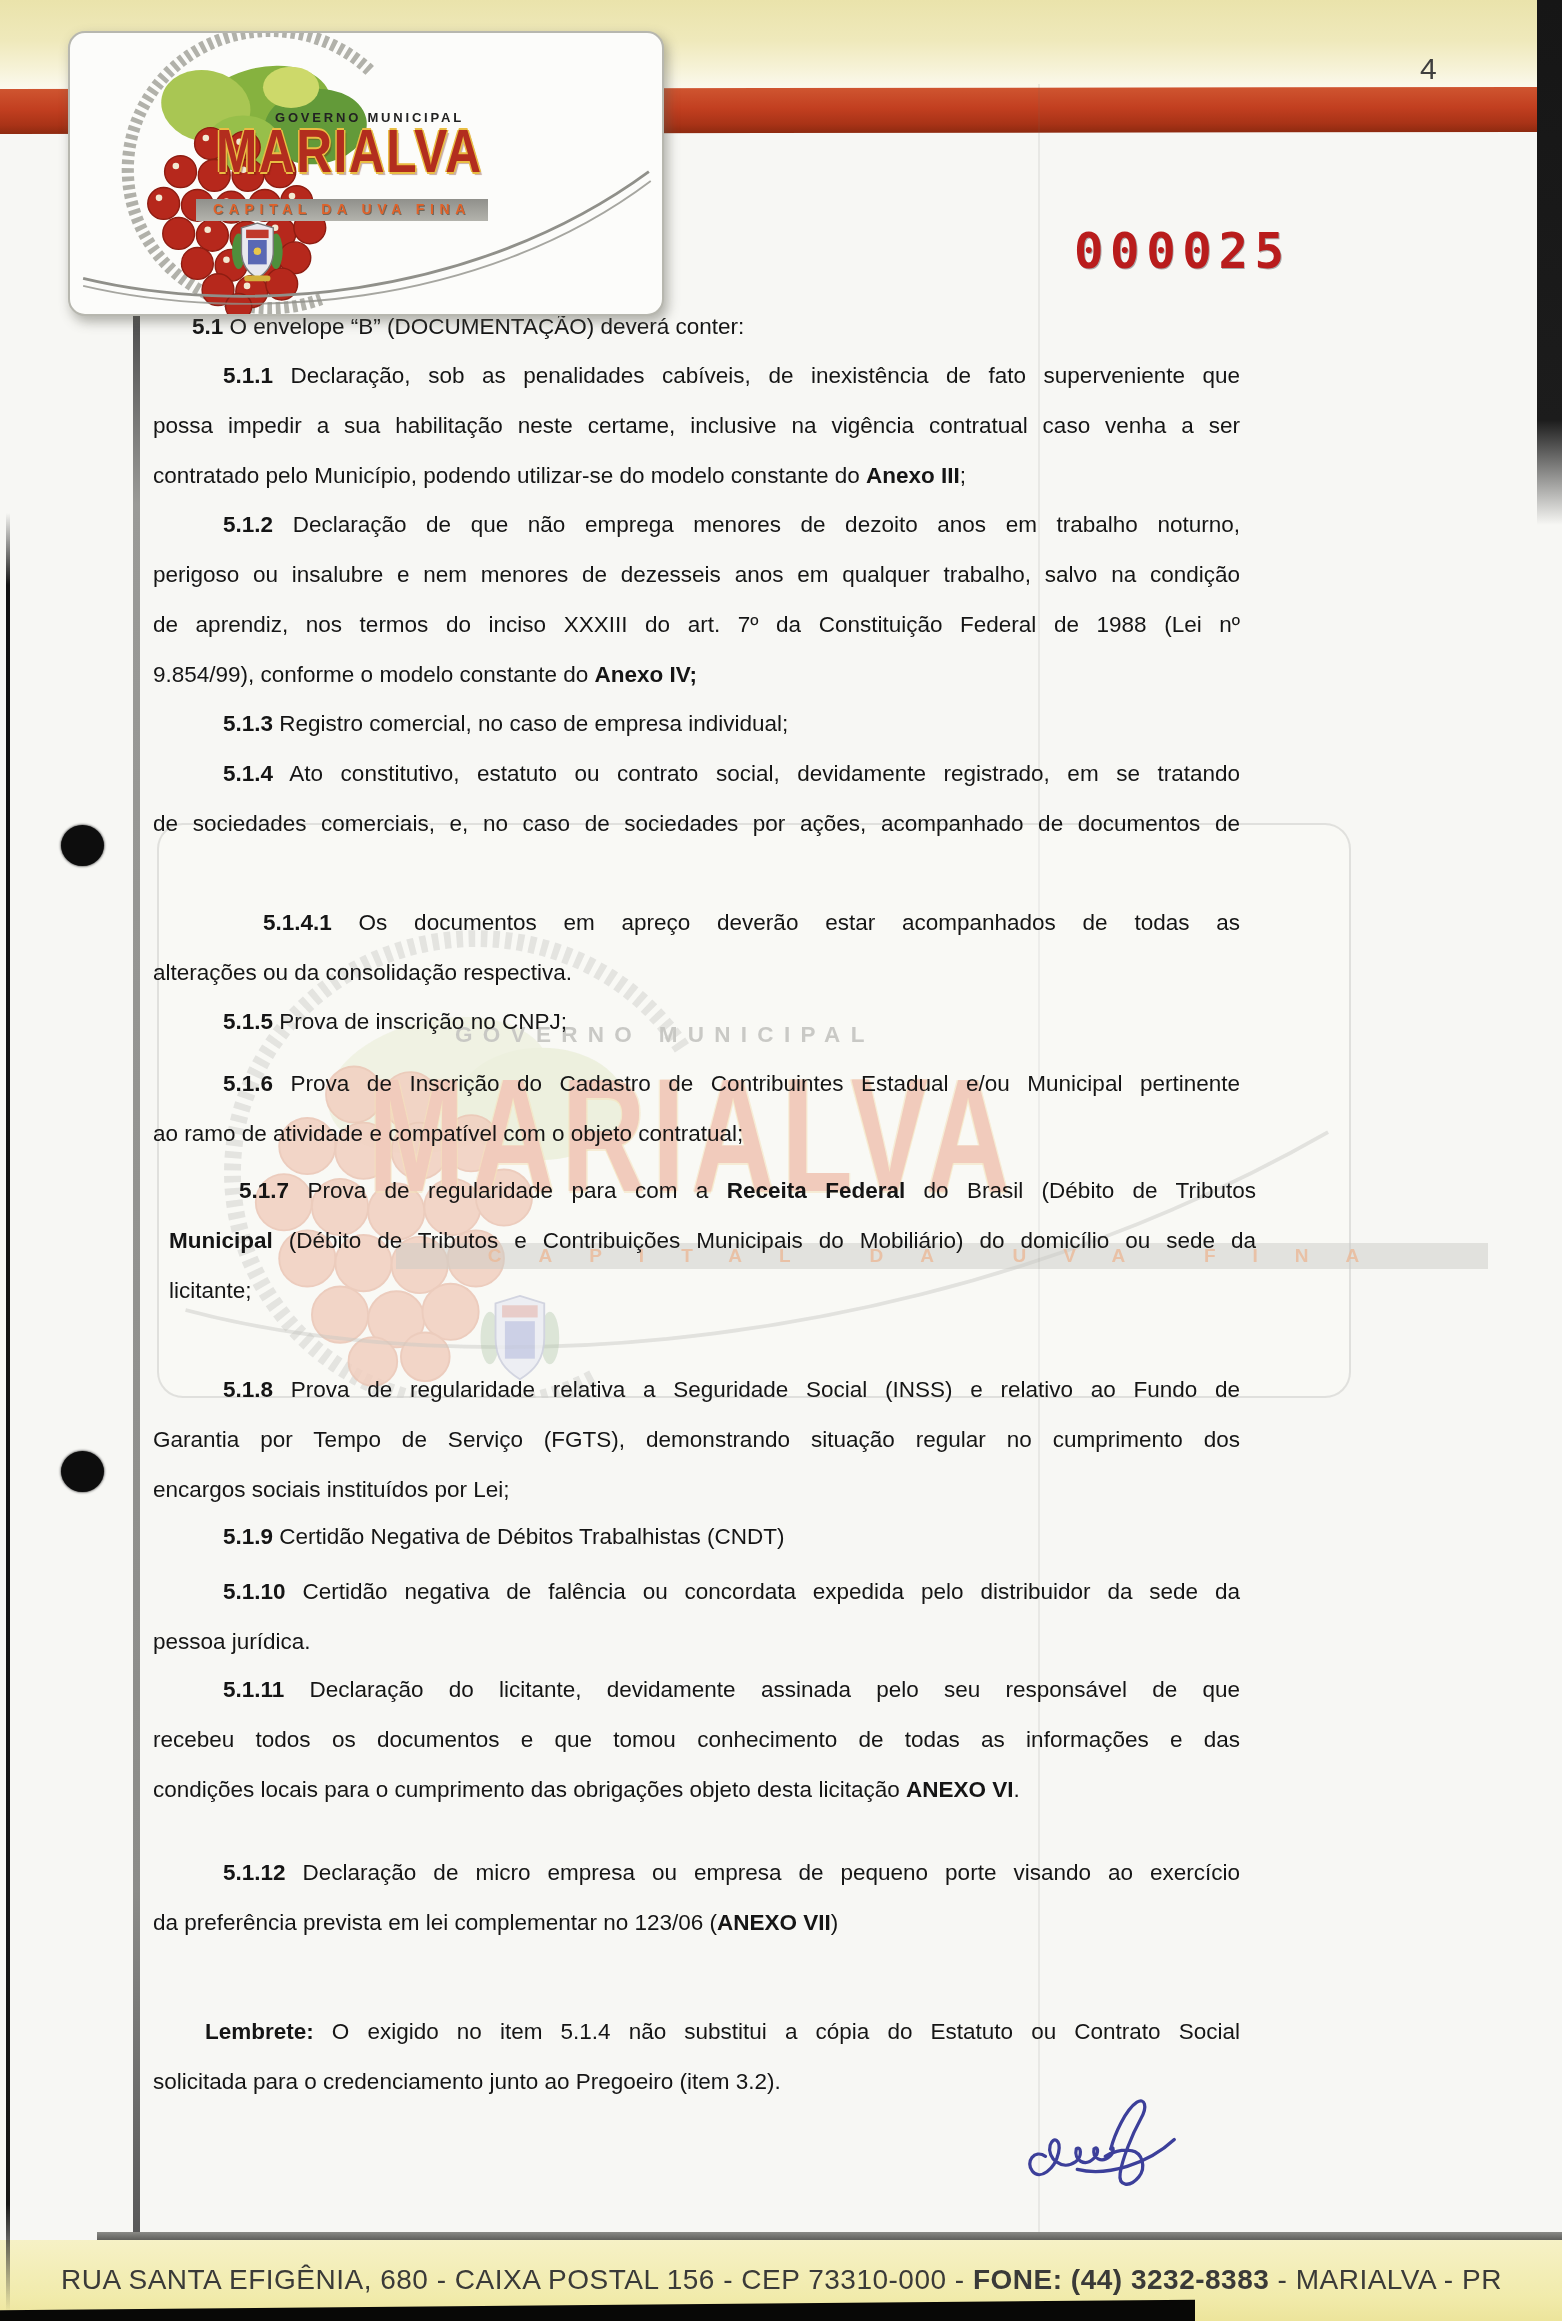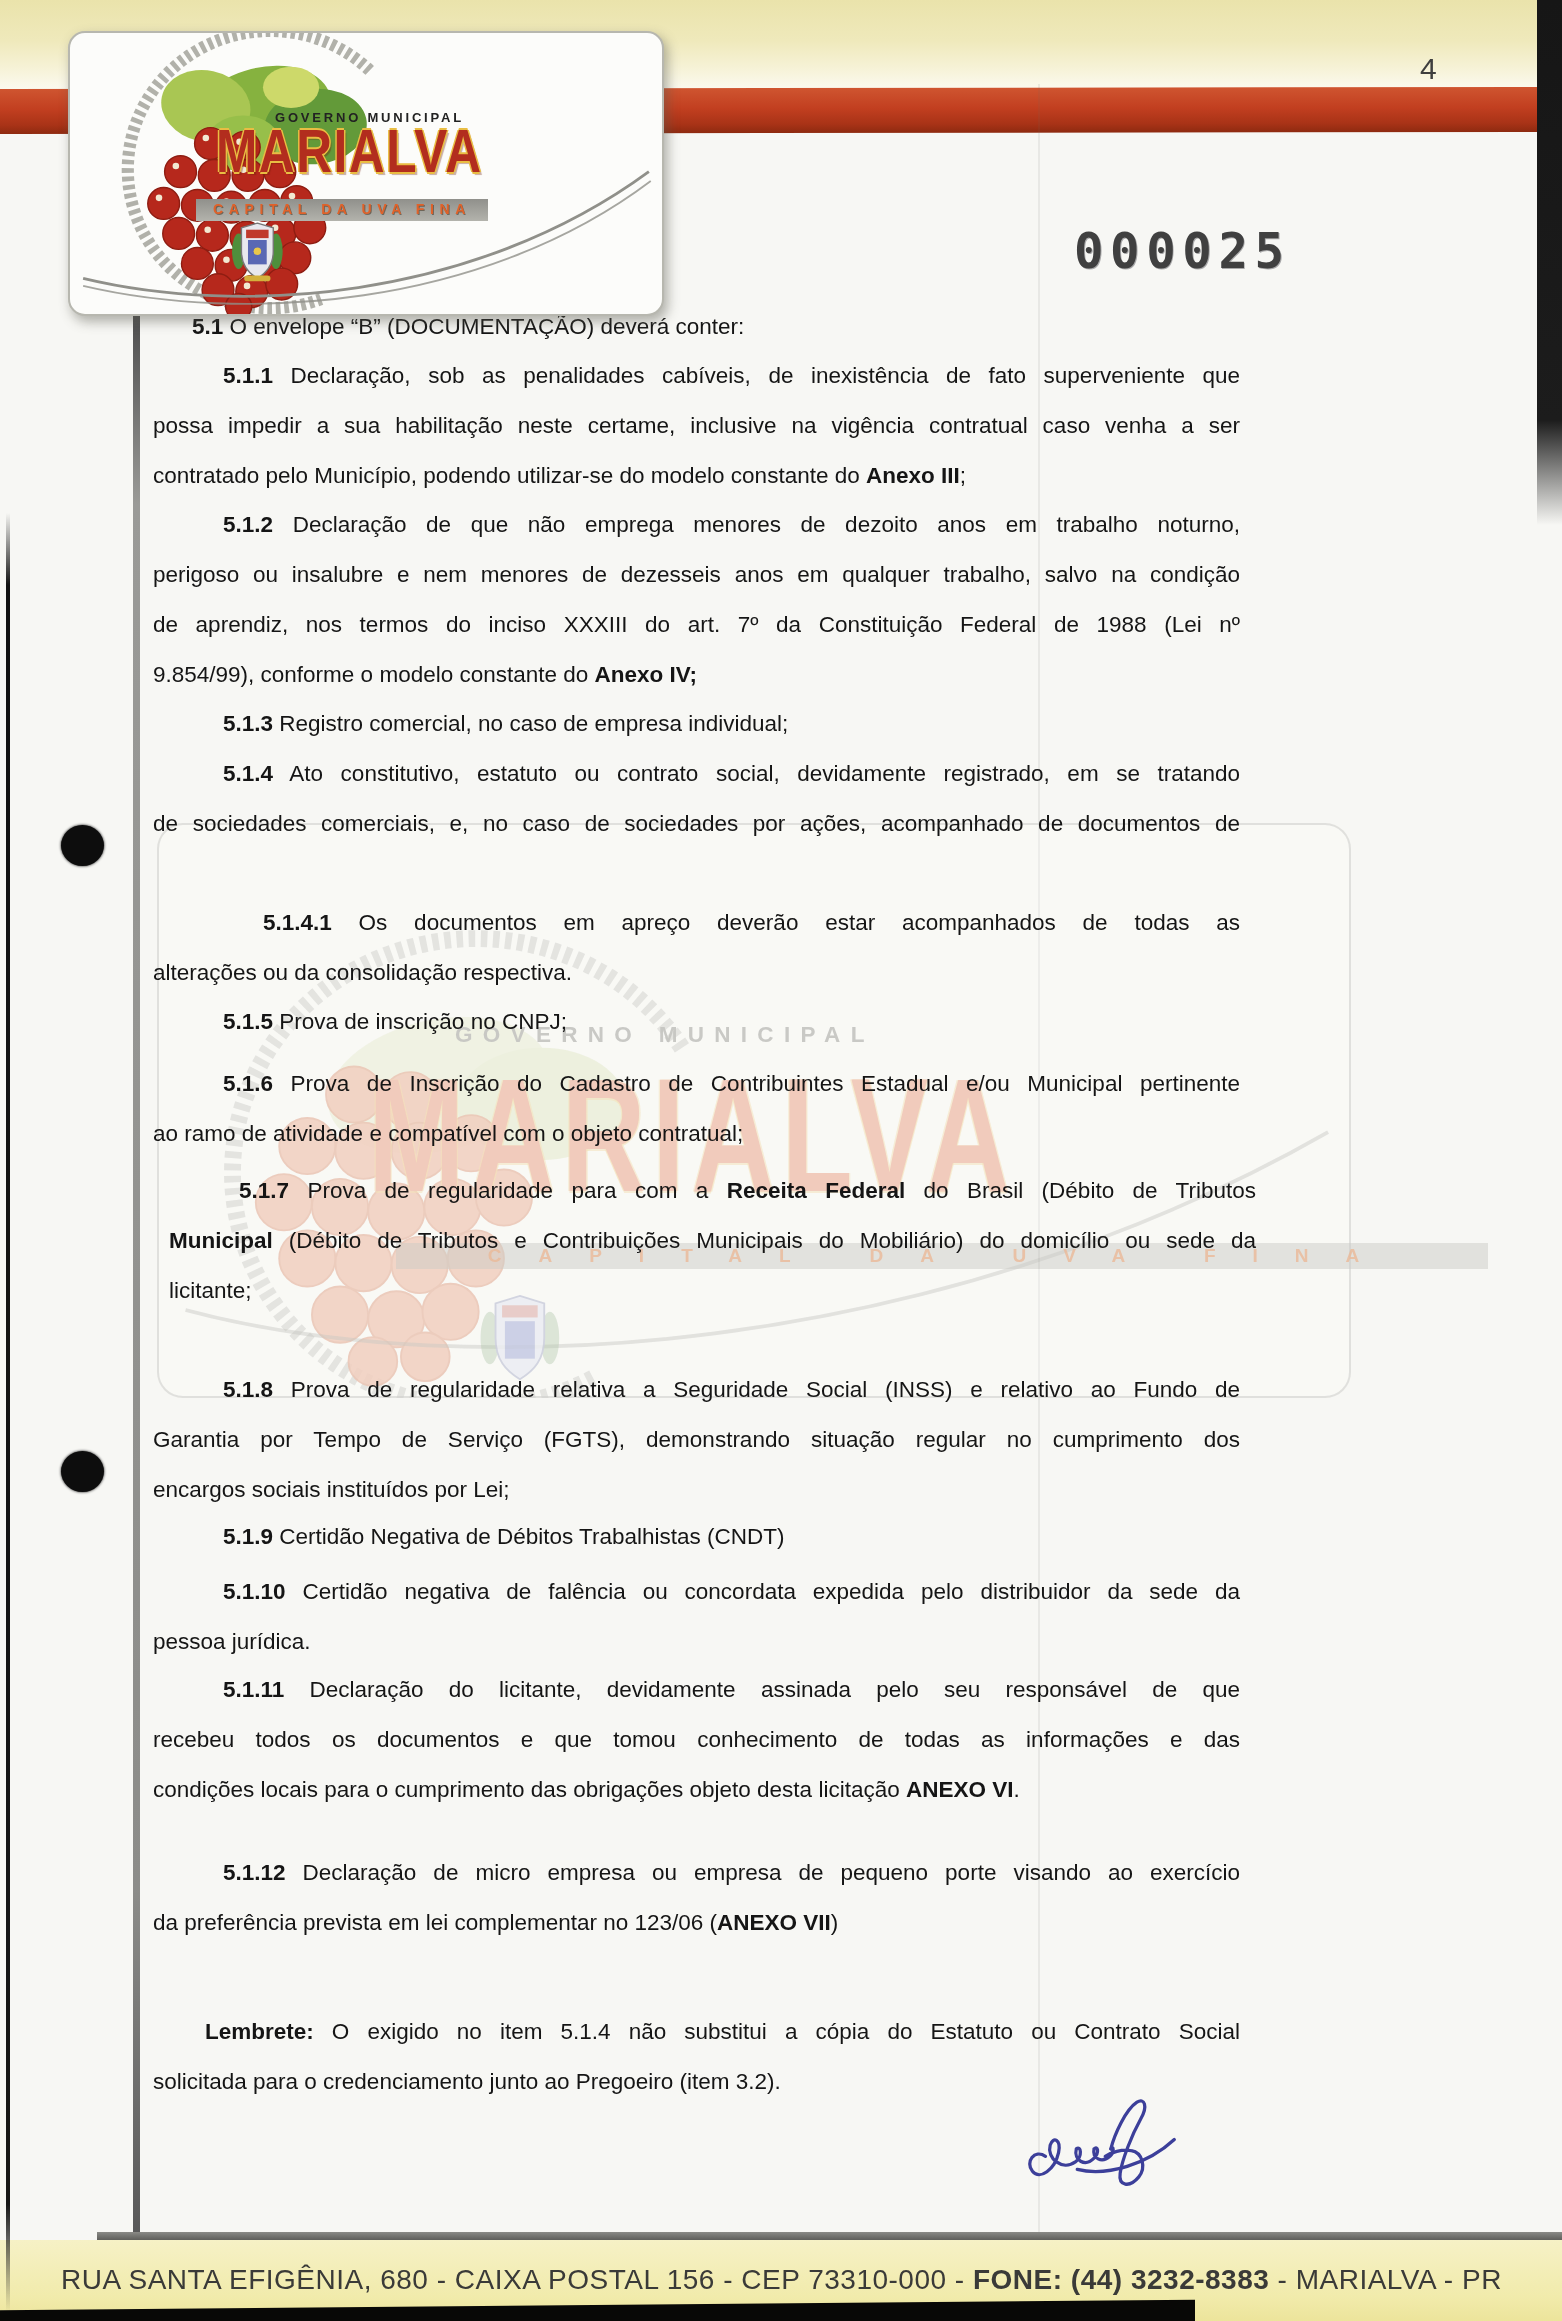--- a/index.html
+++ b/index.html
@@ -11,21 +11,21 @@
     background:linear-gradient(180deg,#eae3ab 0%,#efe9bb 45%,#f6f2d6 75%,#fbfaf0 100%);}
   .band-red{position:absolute;left:0;top:88px;width:1563px;height:45px;
     background:linear-gradient(180deg,#cf5530 0%,#c23f20 45%,#a93317 80%,#8e2a10 100%);
     transform:rotate(-0.08deg);}
   .scanline-v{position:absolute;left:1038px;top:84px;width:1.9px;height:2150px;
     background:rgba(110,110,100,0.10);}
 
   
   .page-num{position:absolute;left:1420px;top:52px;font-size:30px;color:#3f3f3f;}
   .stamp{position:absolute;left:1074px;top:223px;font-family:"DejaVu Sans Mono",monospace;
-    font-weight:bold;font-size:49px;letter-spacing:6.6px;color:#404040;
+    font-weight:bold;font-size:49px;letter-spacing:6.6px;color:#b91c1c;
     text-shadow:0.9px 0.9px 0 rgba(20,20,30,.35);}
 
   
   .logo-box{position:absolute;left:68px;top:31px;width:592px;height:281px;background:#fcfcfa;
     border:2.8px solid #b7b7af;border-radius:17px;box-shadow:3.7px 5.6px 11.2px rgba(90,90,80,.45);
     z-index:3;overflow:hidden;}
   .logo-box svg{position:absolute;left:0;top:0;}
   .gov{position:absolute;left:205px;top:77px;font-size:13px;font-weight:bold;
     letter-spacing:2.8px;color:#222;white-space:nowrap;}
   .city{position:absolute;left:146px;top:82px;font-size:62px;font-weight:800;

